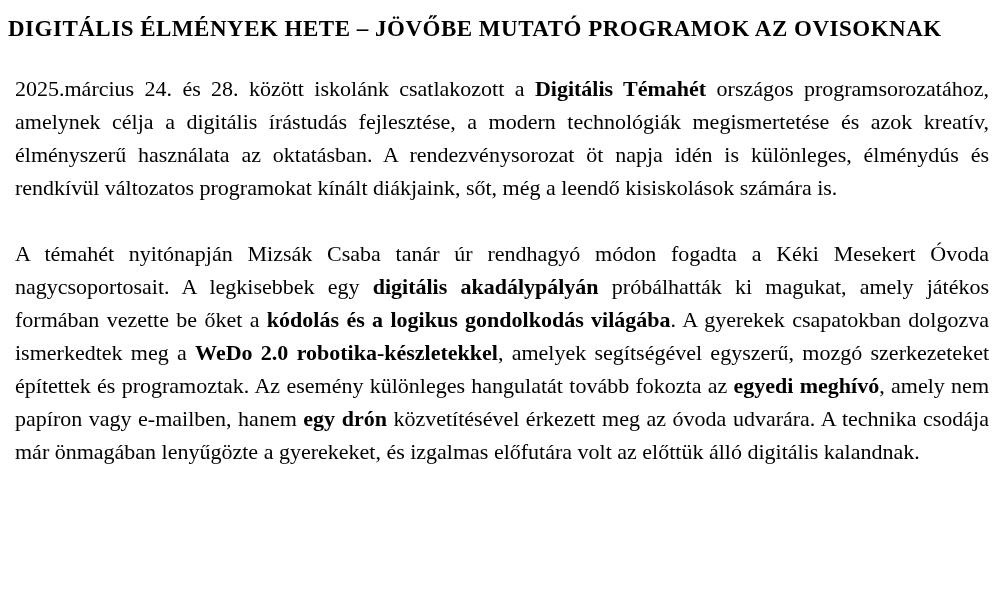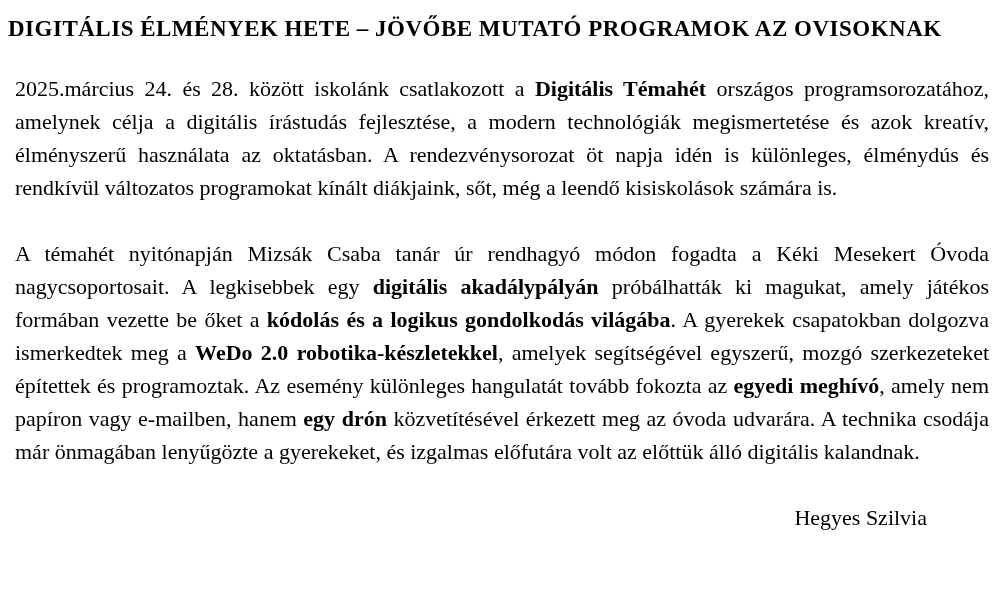--- a/index.html
+++ b/index.html
@@ -54,17 +54,14 @@
   <h1 class="doc-title">DIGITÁLIS ÉLMÉNYEK HETE – JÖVŐBE MUTATÓ PROGRAMOK AZ OVISOKNAK</h1>
 
   <p class="para">
     <span>2025.március 24. és 28. között iskolánk csatlakozott a </span><span class="b">Digitális Témahét</span><span> országos programsorozatához, amelynek célja a digitális írástudás fejlesztése, a modern technológiák megismertetése és azok kreatív, élményszerű használata az oktatásban. A rendezvénysorozat öt napja idén is különleges, élménydús és rendkívül változatos programokat kínált diákjaink, sőt, még a leendő kisiskolások számára is.</span>
   </p>
 
   <p class="para">
     <span>A témahét nyitónapján Mizsák Csaba tanár úr rendhagyó módon fogadta a Kéki Mesekert Óvoda nagycsoportosait. A legkisebbek egy </span><span class="b">digitális akadálypályán</span><span> próbálhatták ki magukat, amely játékos formában vezette be őket a </span><span class="b">kódolás és a logikus gondolkodás világába</span><span>. A gyerekek csapatokban dolgozva ismerkedtek meg a </span><span class="b">WeDo 2.0 robotika-készletekkel</span><span>, amelyek segítségével egyszerű, mozgó szerkezeteket építettek és programoztak. Az esemény különleges hangulatát tovább fokozta az </span><span class="b">egyedi meghívó</span><span>, amely nem papíron vagy e-mailben, hanem </span><span class="b">egy drón</span><span> közvetítésével érkezett meg az óvoda udvarára. A technika csodája már önmagában lenyűgözte a gyerekeket, és izgalmas előfutára volt az előttük álló digitális kalandnak.</span>
   </p>
 
-  <p class="signature-line">
-    <span>Hegyes Szilvia</span>
-  </p>
 
 </div>
 
 </body></html>

